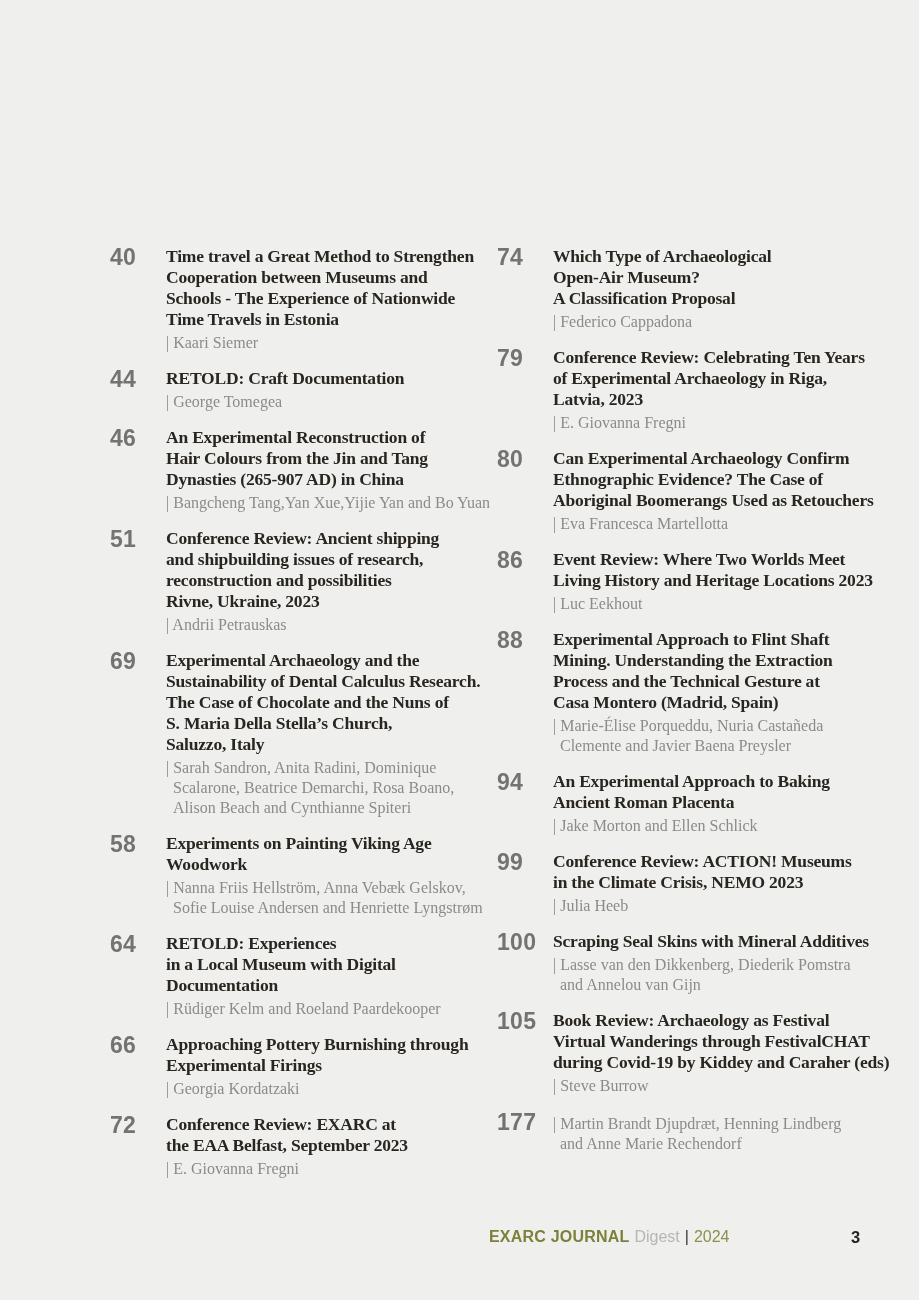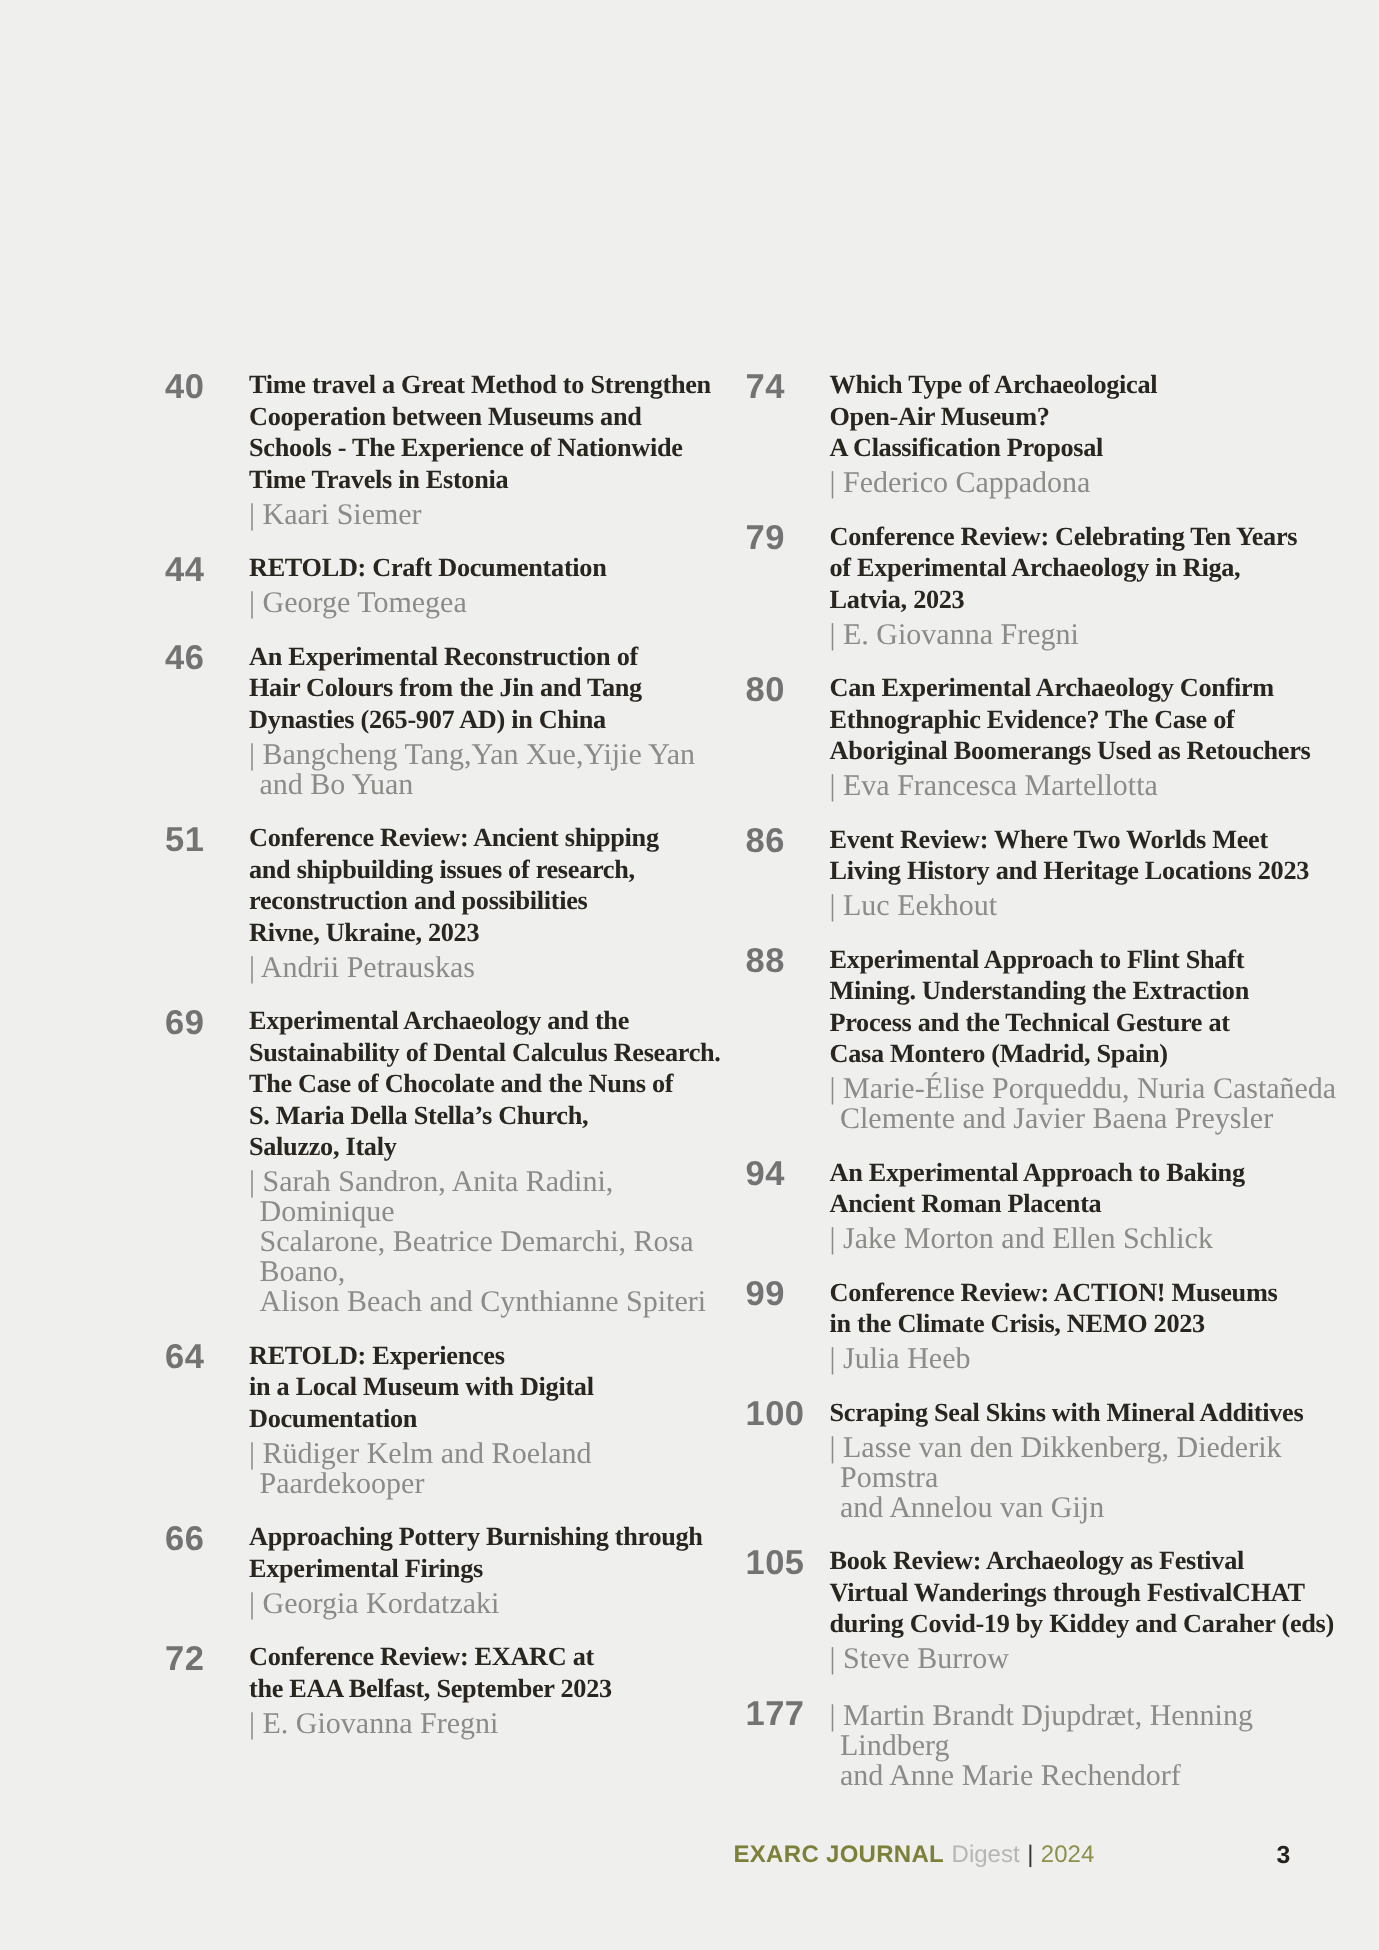--- a/index.html
+++ b/index.html
@@ -30,21 +30,21 @@
   .entry-title {
     font-weight: bold;
     font-size: 17.5px;
     line-height: 21px;
     color: #29251f;
     letter-spacing: -0.2px;
     white-space: pre-line;
   }
   .entry-authors {
     margin-top: 3px;
-    font-size: 20px;
+    font-size: 16px;
     line-height: 20px;
     color: #8c8b87;
     white-space: pre-line;
     padding-left: 7px;
     text-indent: -7px;
   }
 
   .footer {
     position: absolute;
     top: 1228px;
@@ -118,20 +118,29 @@
 Sustainability of Dental Calculus Research.
 The Case of Chocolate and the Nuns of
 S. Maria Della Stella’s Church,
 Saluzzo, Italy</div>
       <div class="entry-authors">| Sarah Sandron, Anita Radini, Dominique
 Scalarone, Beatrice Demarchi, Rosa Boano,
 Alison Beach and Cynthianne Spiteri</div>
     </div>
   </div>
 
+  <div class="entry">
+    <div class="entry-num">58</div>
+    <div class="entry-body">
+      <div class="entry-title">Experiments on Painting Viking Age
+Woodwork</div>
+      <div class="entry-authors">| Nanna Friis Hellström, Anna Vebæk Gelskov,
+Sofie Louise Andersen and Henriette Lyngstrøm</div>
+    </div>
+  </div>
 
   <div class="entry">
     <div class="entry-num">64</div>
     <div class="entry-body">
       <div class="entry-title">RETOLD: Experiences
 in a Local Museum with Digital
 Documentation</div>
       <div class="entry-authors">| Rüdiger Kelm and Roeland Paardekooper</div>
     </div>
   </div>

